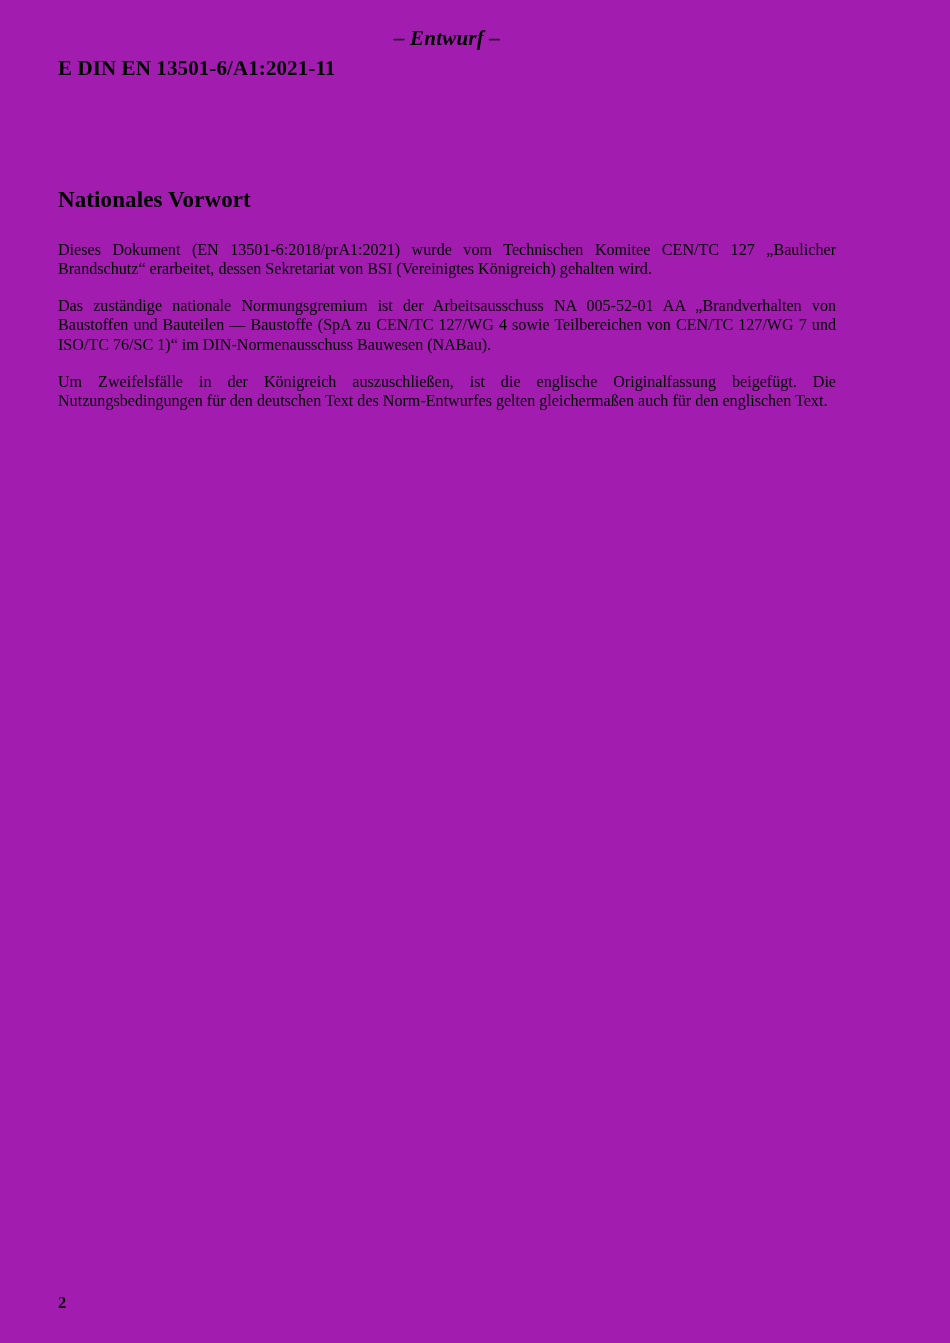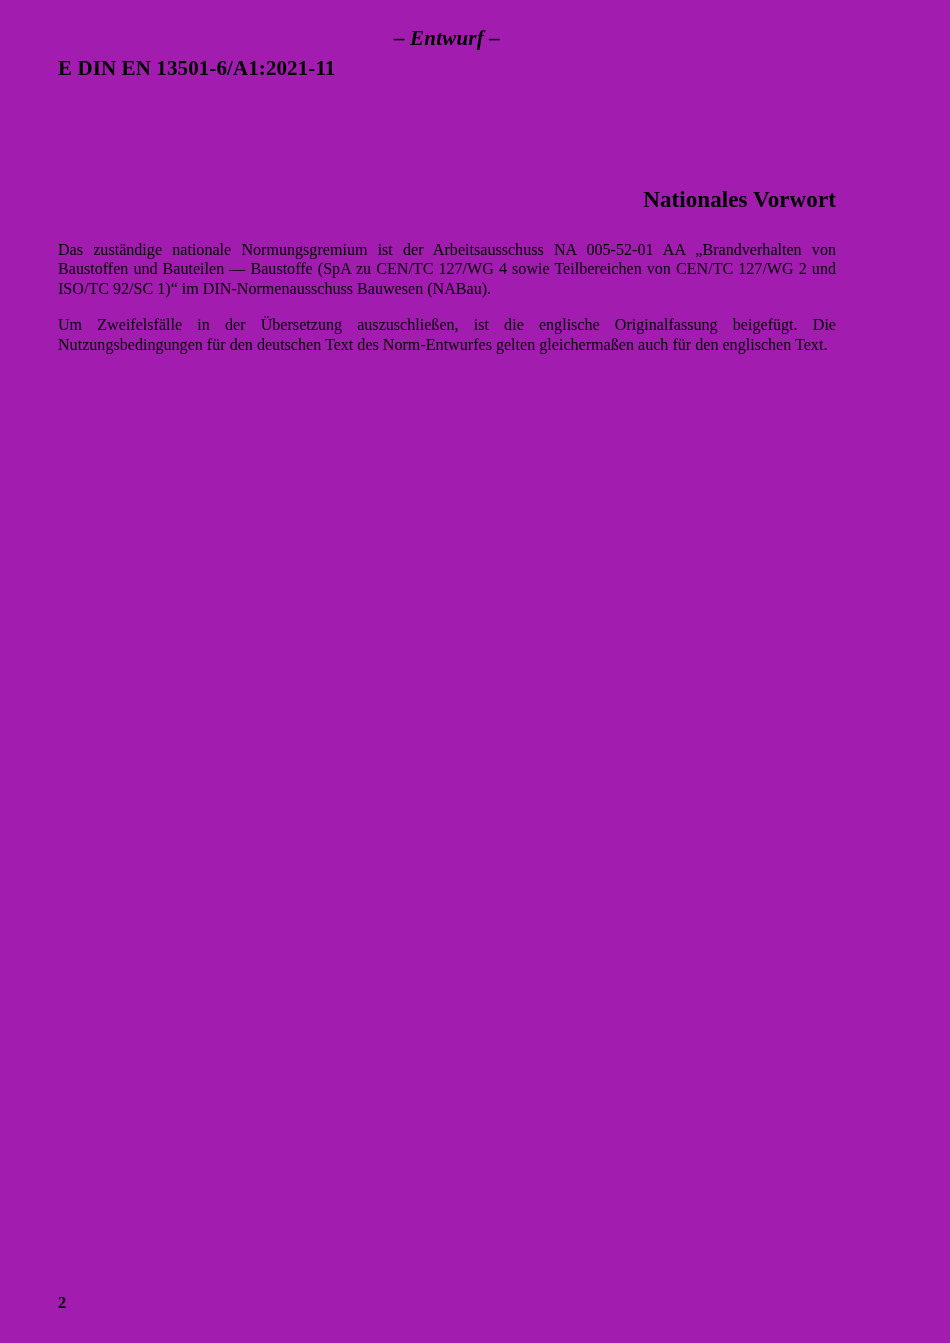--- a/index.html
+++ b/index.html
@@ -56,21 +56,20 @@
     left: 58px;
     top: 186px;
     width: 778px;
   }
   .section-title {
     font-weight: bold;
     font-size: 23px;
     margin: 0 0 26px 0;
     line-height: 1.2;
     letter-spacing: 0.1px;
-    text-align: right;
   }
   .para {
     font-size: 16.1px;
     line-height: 19.6px;
     text-align: justify;
     text-justify: inter-word;
     margin: 0 0 17px 0;
     hyphens: none;
   }
   .para:last-child {
@@ -92,19 +91,20 @@
 <div class="page">
 
   <div class="header">
     <div class="draft-mark">– Entwurf –</div>
     <div class="doc-number">E DIN EN 13501-6/A1:2021-11</div>
   </div>
 
   <div class="content">
     <h1 class="section-title">Nationales Vorwort</h1>
 
-    <p class="para">Das zuständige nationale Normungsgremium ist der Arbeitsausschuss NA 005-52-01 AA „Brandverhalten von Baustoffen und Bauteilen — Baustoffe (SpA zu CEN/TC 127/WG 4 sowie Teilbereichen von CEN/TC 127/WG 2 und ISO/TC 92/SC 1)“ im DIN-Normenausschuss Bauwesen (NABau).</p>
-    <p class="para">Um Zweifelsfälle in der Übersetzung auszuschließen, ist die englische Originalfassung beigefügt. Die Nutzungsbedingungen für den deutschen Text des Norm-Entwurfes gelten gleichermaßen auch für den englischen Text.</p>
+    <p class="para">Dieses Dokument (EN 13501-6:2018/prA1:2021) wurde vom Technischen Komitee CEN/TC 127 „Baulicher Brandschutz“ erarbeitet, dessen Sekretariat von BSI (Vereinigtes Königreich) gehalten wird.</p>
+    <p class="para">Das zuständige nationale Normungsgremium ist der Arbeitsausschuss NA 005-52-01 AA „Brandverhalten von Baustoffen und Bauteilen — Baustoffe (SpA zu CEN/TC 127/WG 4 sowie Teilbereichen von CEN/TC 127/WG 7 und ISO/TC 76/SC 1)“ im DIN-Normenausschuss Bauwesen (NABau).</p>
+    <p class="para">Um Zweifelsfälle in der Königreich auszuschließen, ist die englische Originalfassung beigefügt. Die Nutzungsbedingungen für den deutschen Text des Norm-Entwurfes gelten gleichermaßen auch für den englischen Text.</p>
   </div>
 
   <div class="page-number">2</div>
 
 </div>
 
 </body></html>

